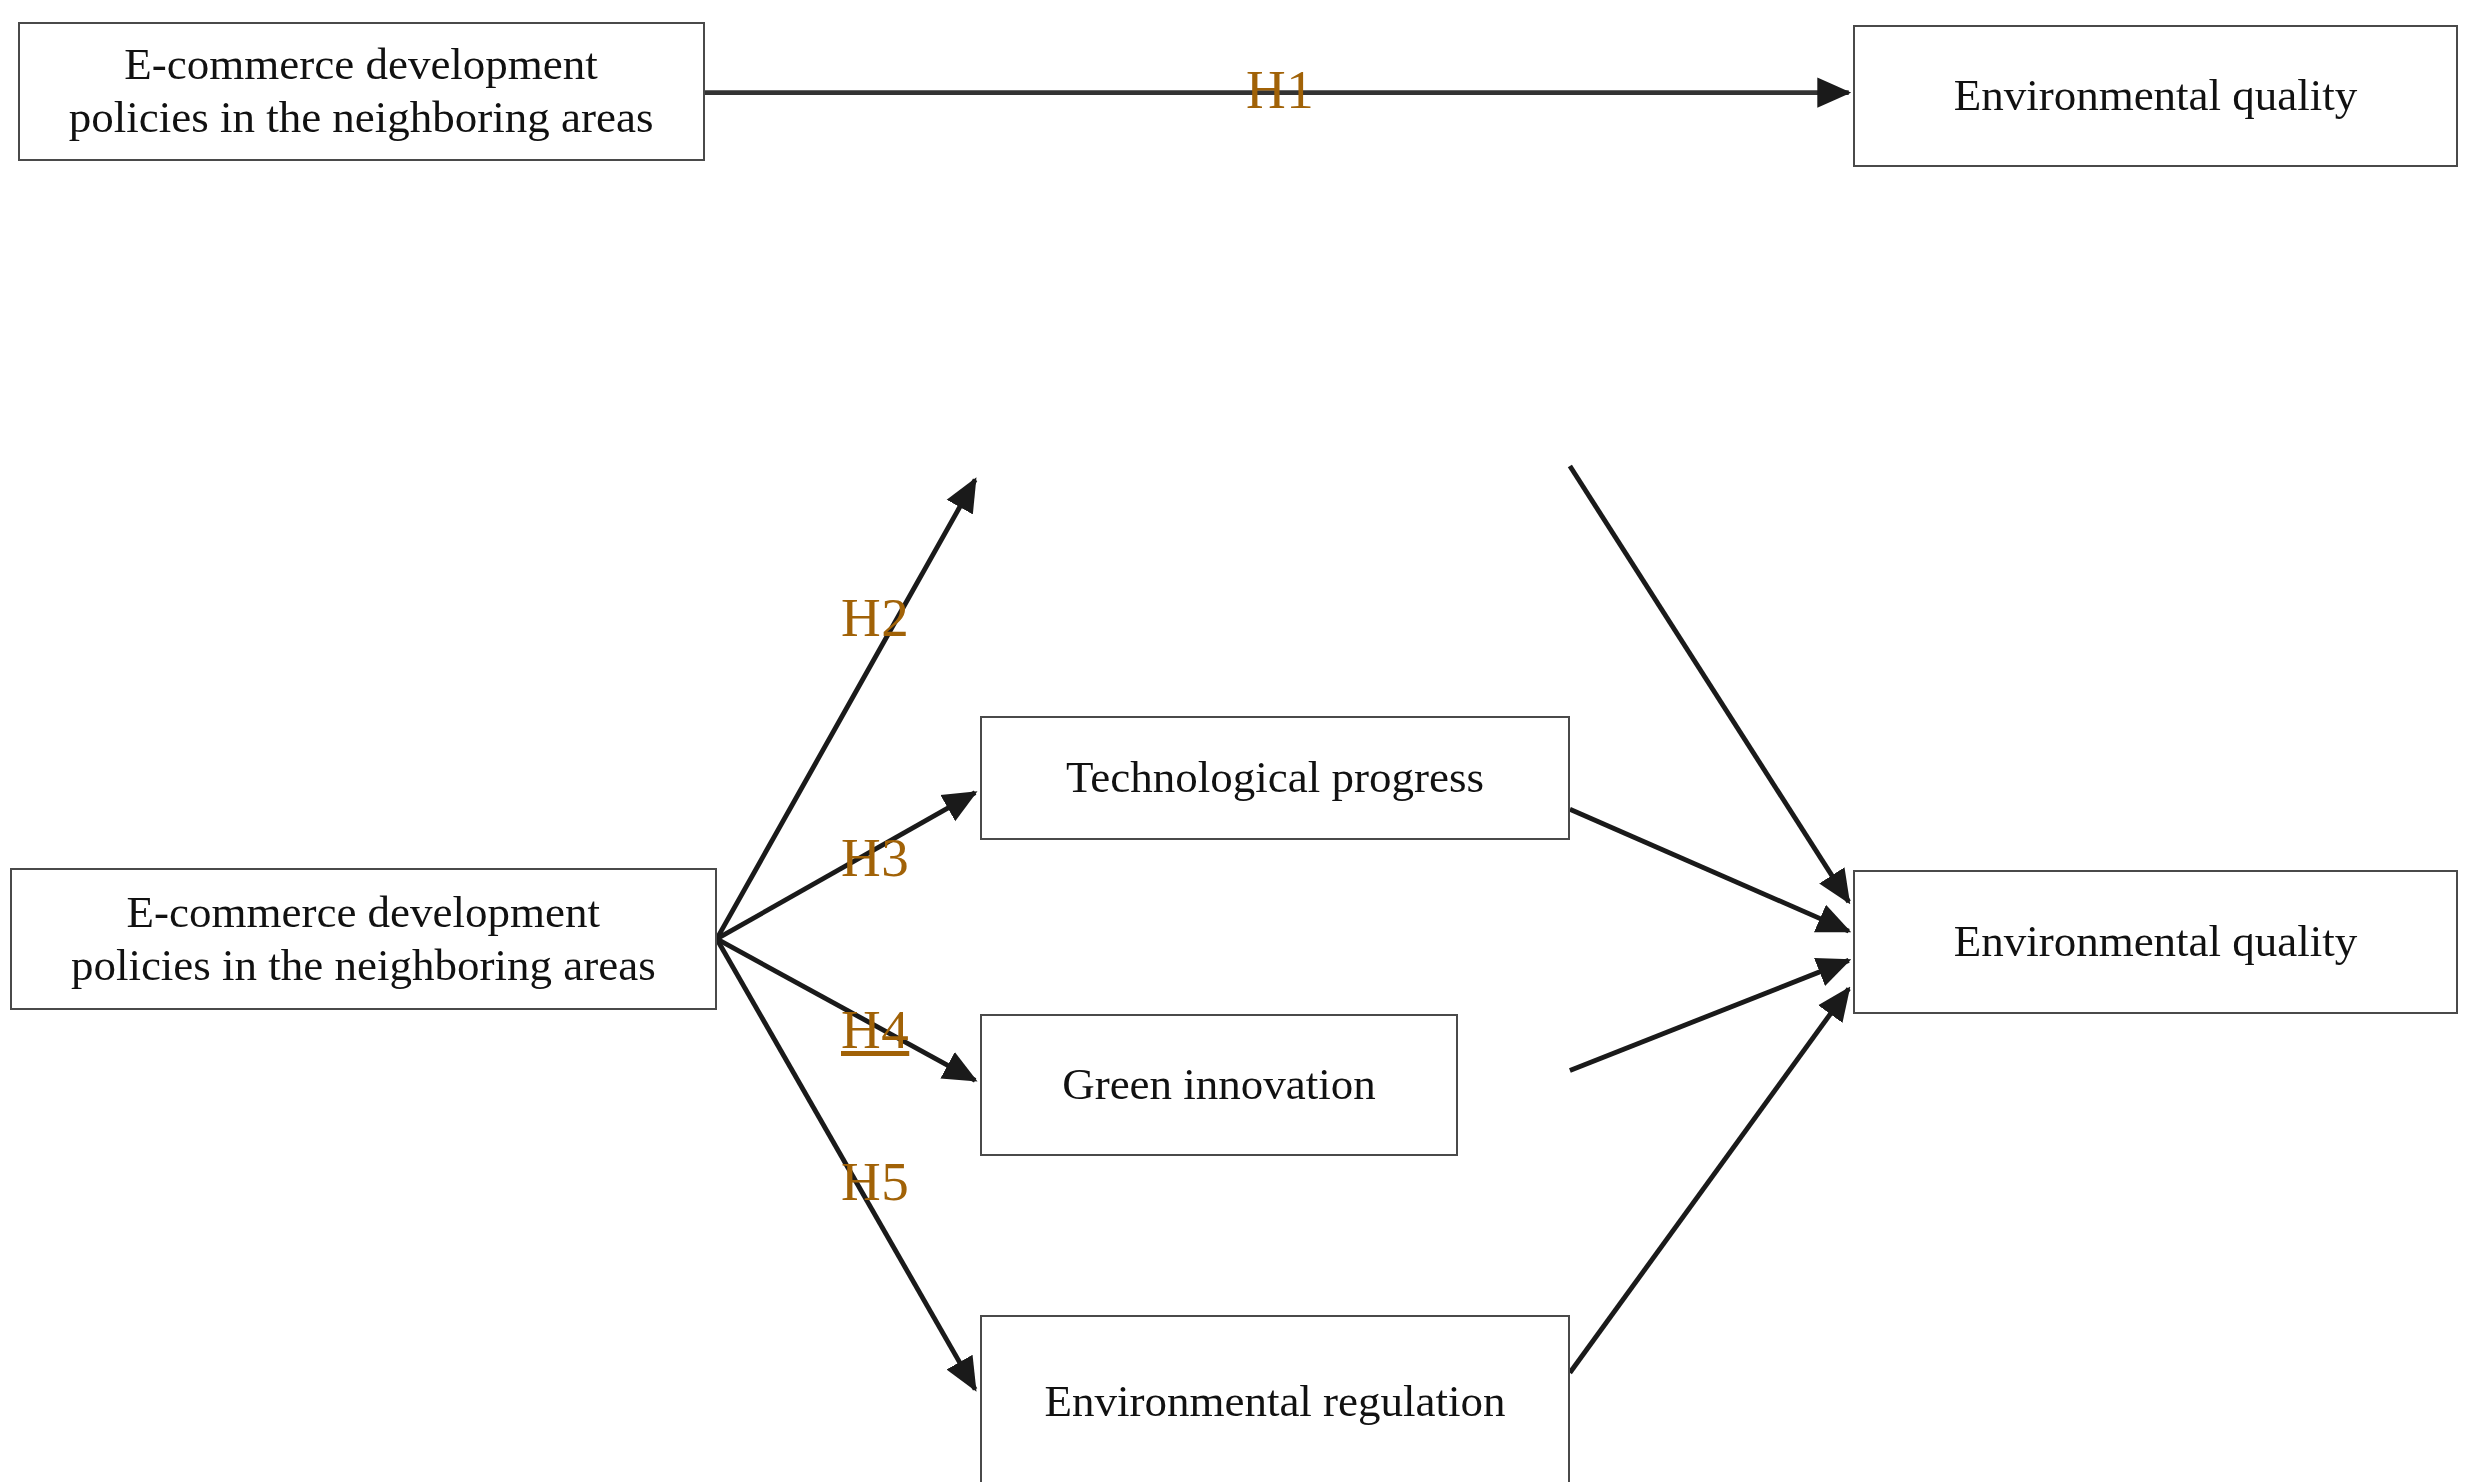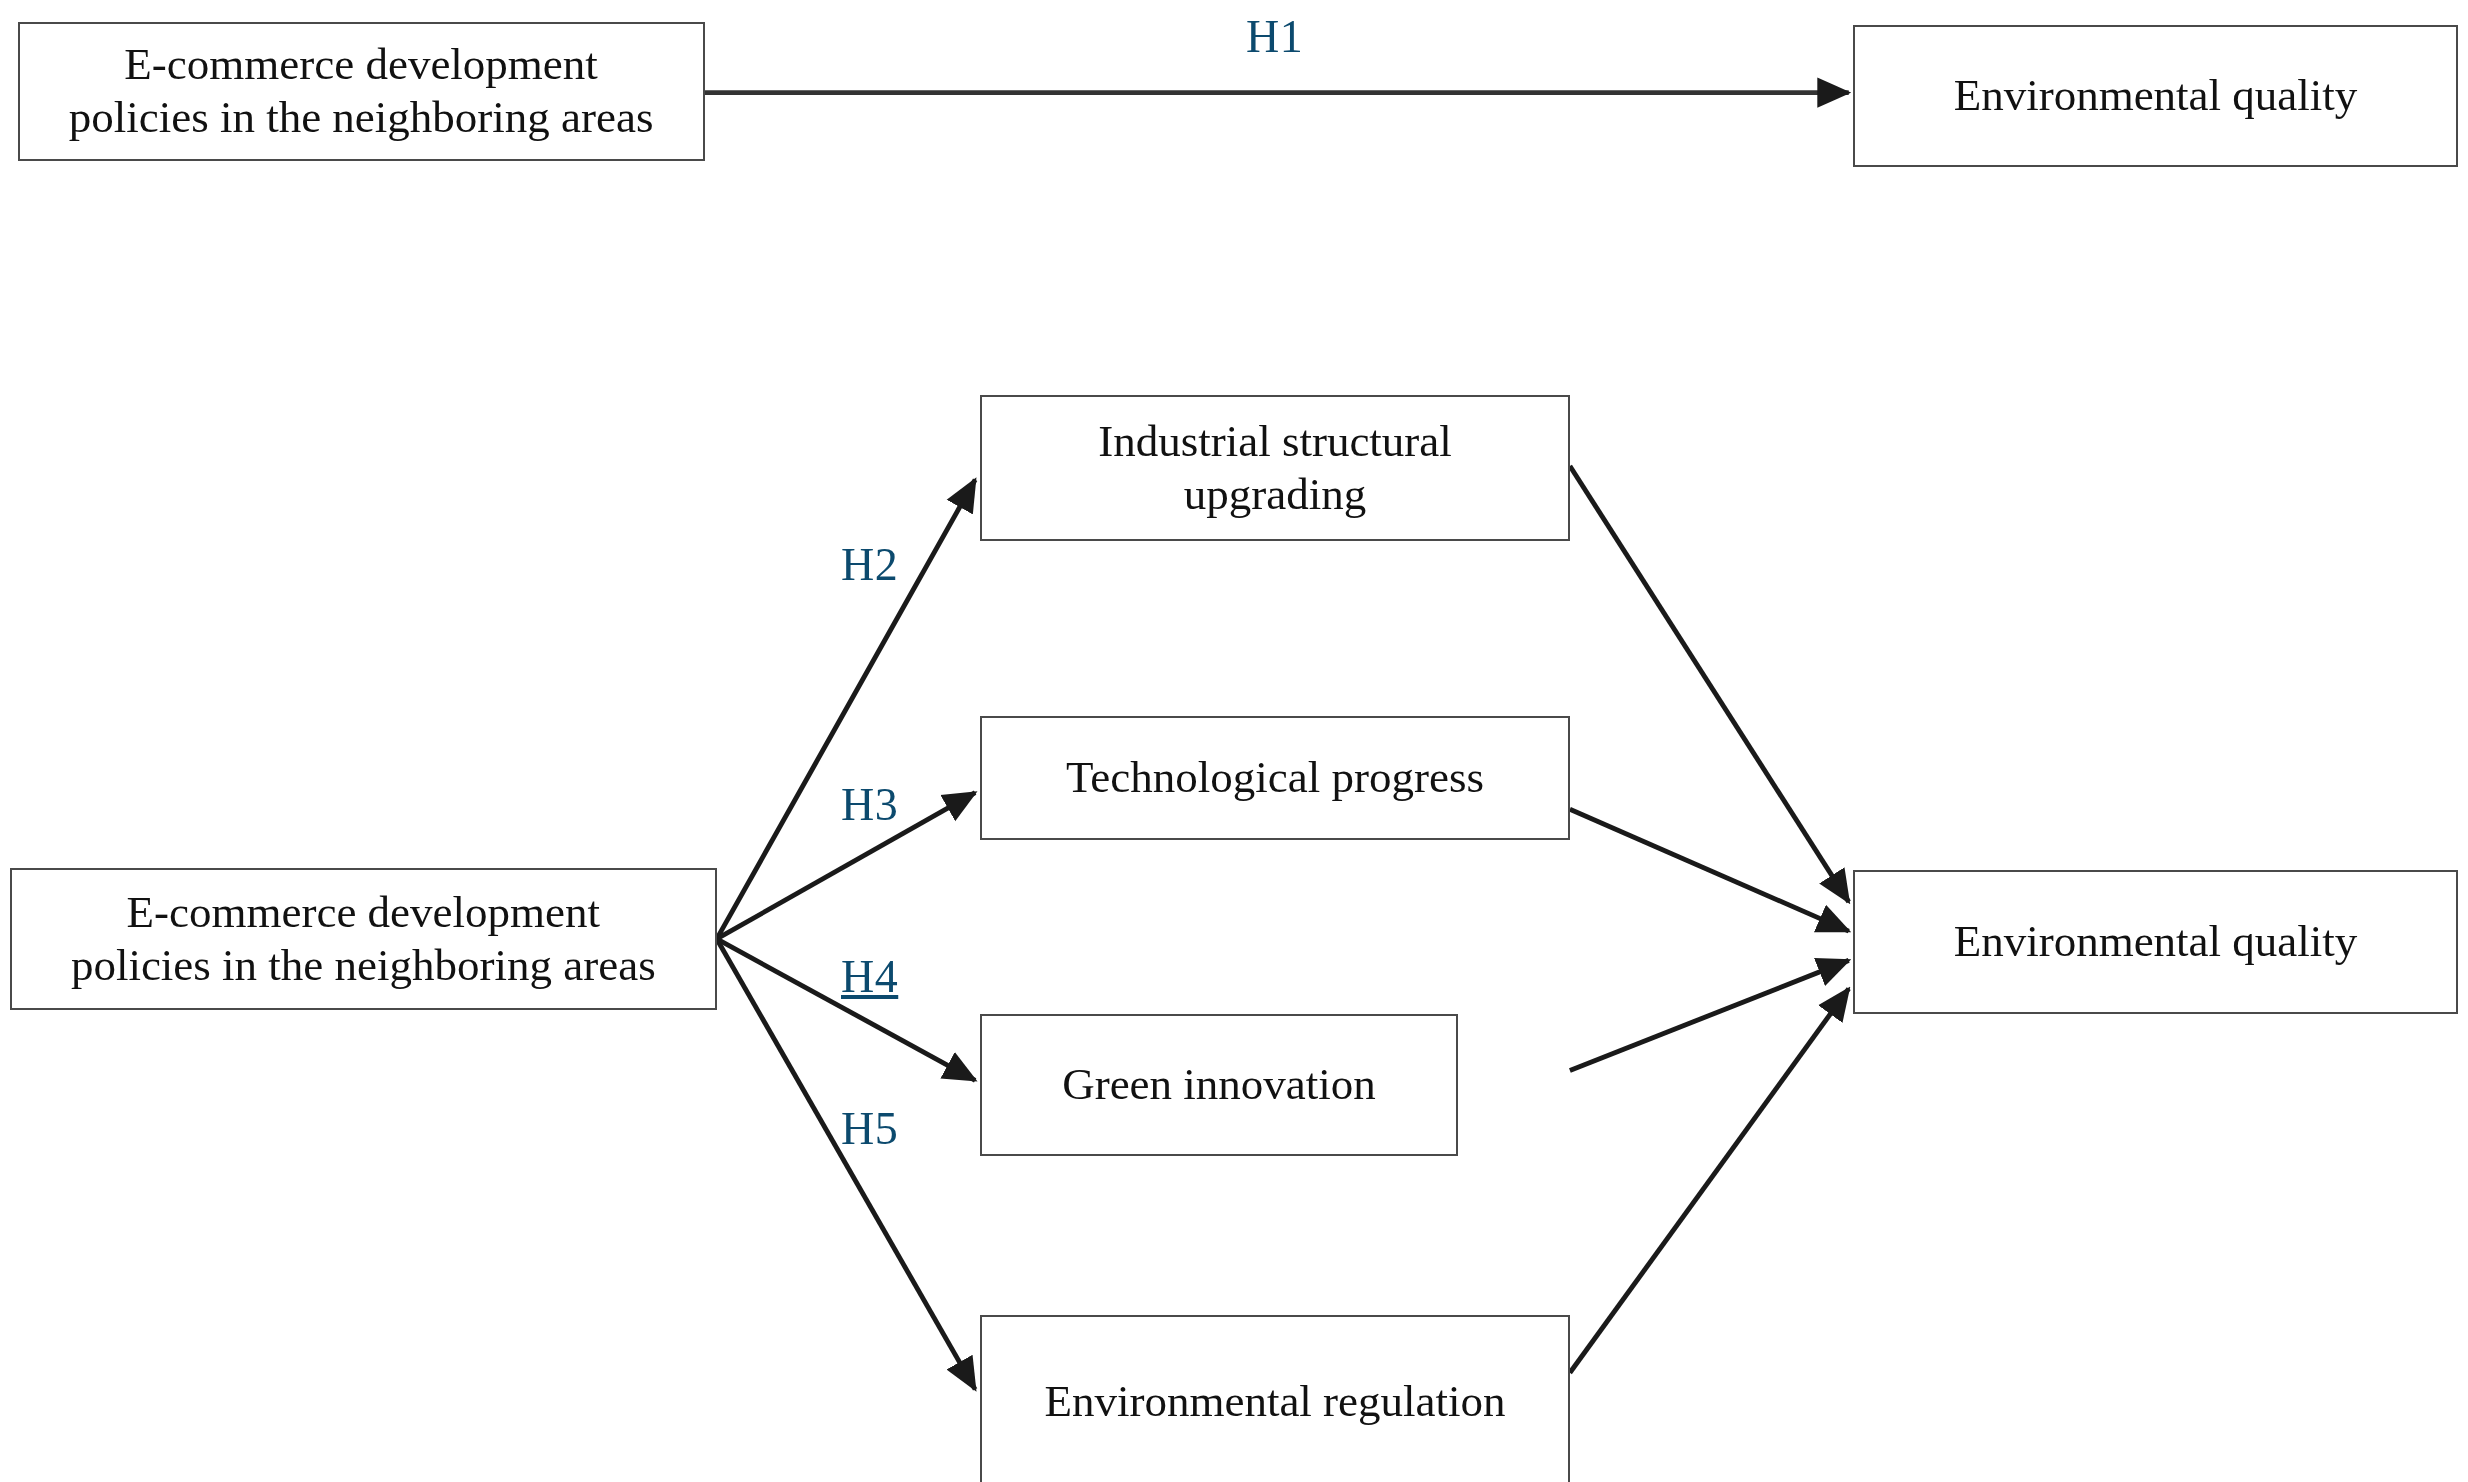--- a/index.html
+++ b/index.html
@@ -36,25 +36,26 @@
     color: #111111;
     line-height: 1.18;
     padding: 3.9px 9.8px;
   }
   .node-label {
     display: block;
     white-space: pre-line;
   }
   .hyp-label {
     position: absolute;
-    color: #0c4a6e;
-    font-size: 46px;
+    color: #a16207;
+    font-size: 55px;
     line-height: 1;
     letter-spacing: 0.5px;
     white-space: nowrap;
+    margin-top: 48px;
   }
   
   #box-source-top      { left: 17.6px;   top: 21.5px;   width: 687px; height: 139px; font-size: 45px; }
   #box-outcome-top     { left: 1853px; top: 25px;   width: 605px; height: 142px; font-size: 45px; }
   #box-source-main     { left: 9.8px;   top: 868px;  width: 707px; height: 142px; font-size: 45px; }
   #box-mediator-1      { left: 980px; top: 395px;  width: 590px; height: 146px; font-size: 45px; }
   #box-mediator-2      { left: 980px; top: 716px;  width: 590px; height: 124px; font-size: 45px; }
   #box-mediator-3      { left: 980px; top: 1014px; width: 478px; height: 142px; font-size: 45px; }
   #box-mediator-4      { left: 980px; top: 1315px; width: 590px; height: 174px; font-size: 45px; }
   #box-outcome-main    { left: 1853px; top: 870px;  width: 605px; height: 144px; font-size: 45px; }
@@ -97,24 +98,20 @@
 
   <div class="node-box" id="box-outcome-top">
     <span class="node-label">Environmental quality</span>
   </div>
 
   <div class="node-box" id="box-source-main">
     <span class="node-label">E-commerce development
 policies in the neighboring areas</span>
   </div>
 
-  <div class="node-box" id="box-mediator-1">
-    <span class="node-label">Industrial structural
-upgrading</span>
-  </div>
 
   <div class="node-box" id="box-mediator-2">
     <span class="node-label">Technological progress</span>
   </div>
 
   <div class="node-box" id="box-mediator-3">
     <span class="node-label">Green innovation</span>
   </div>
 
   <div class="node-box" id="box-mediator-4">

